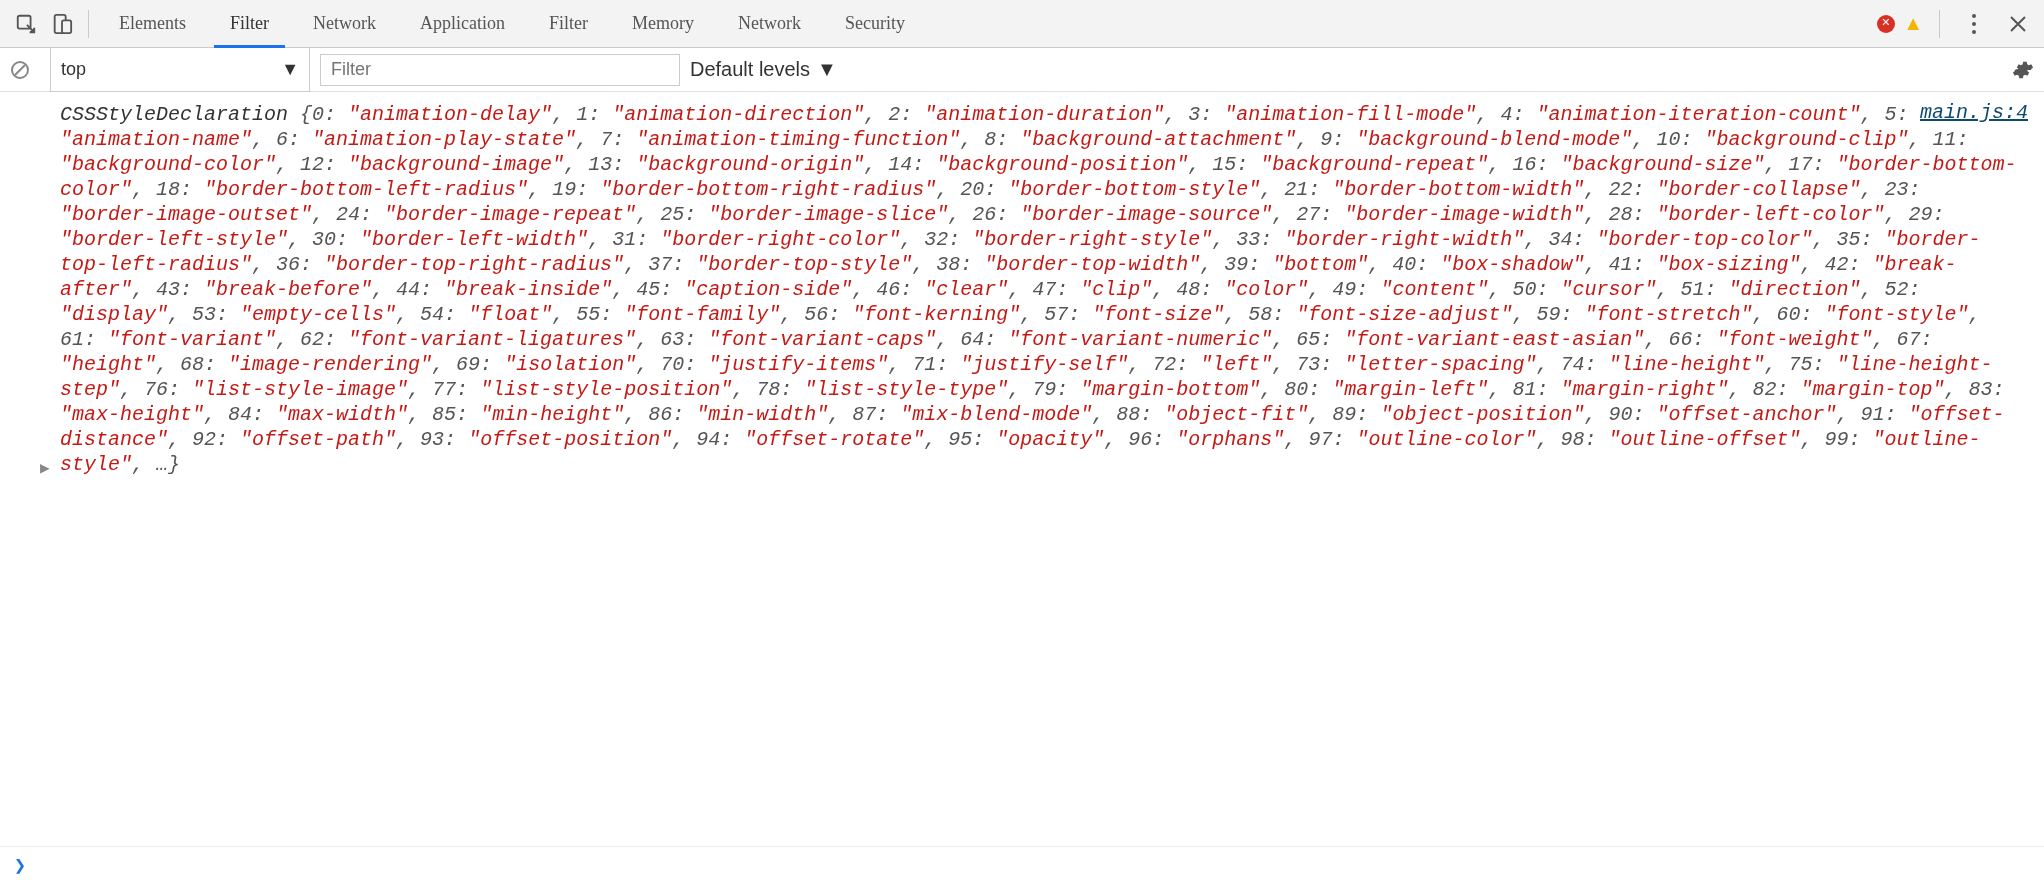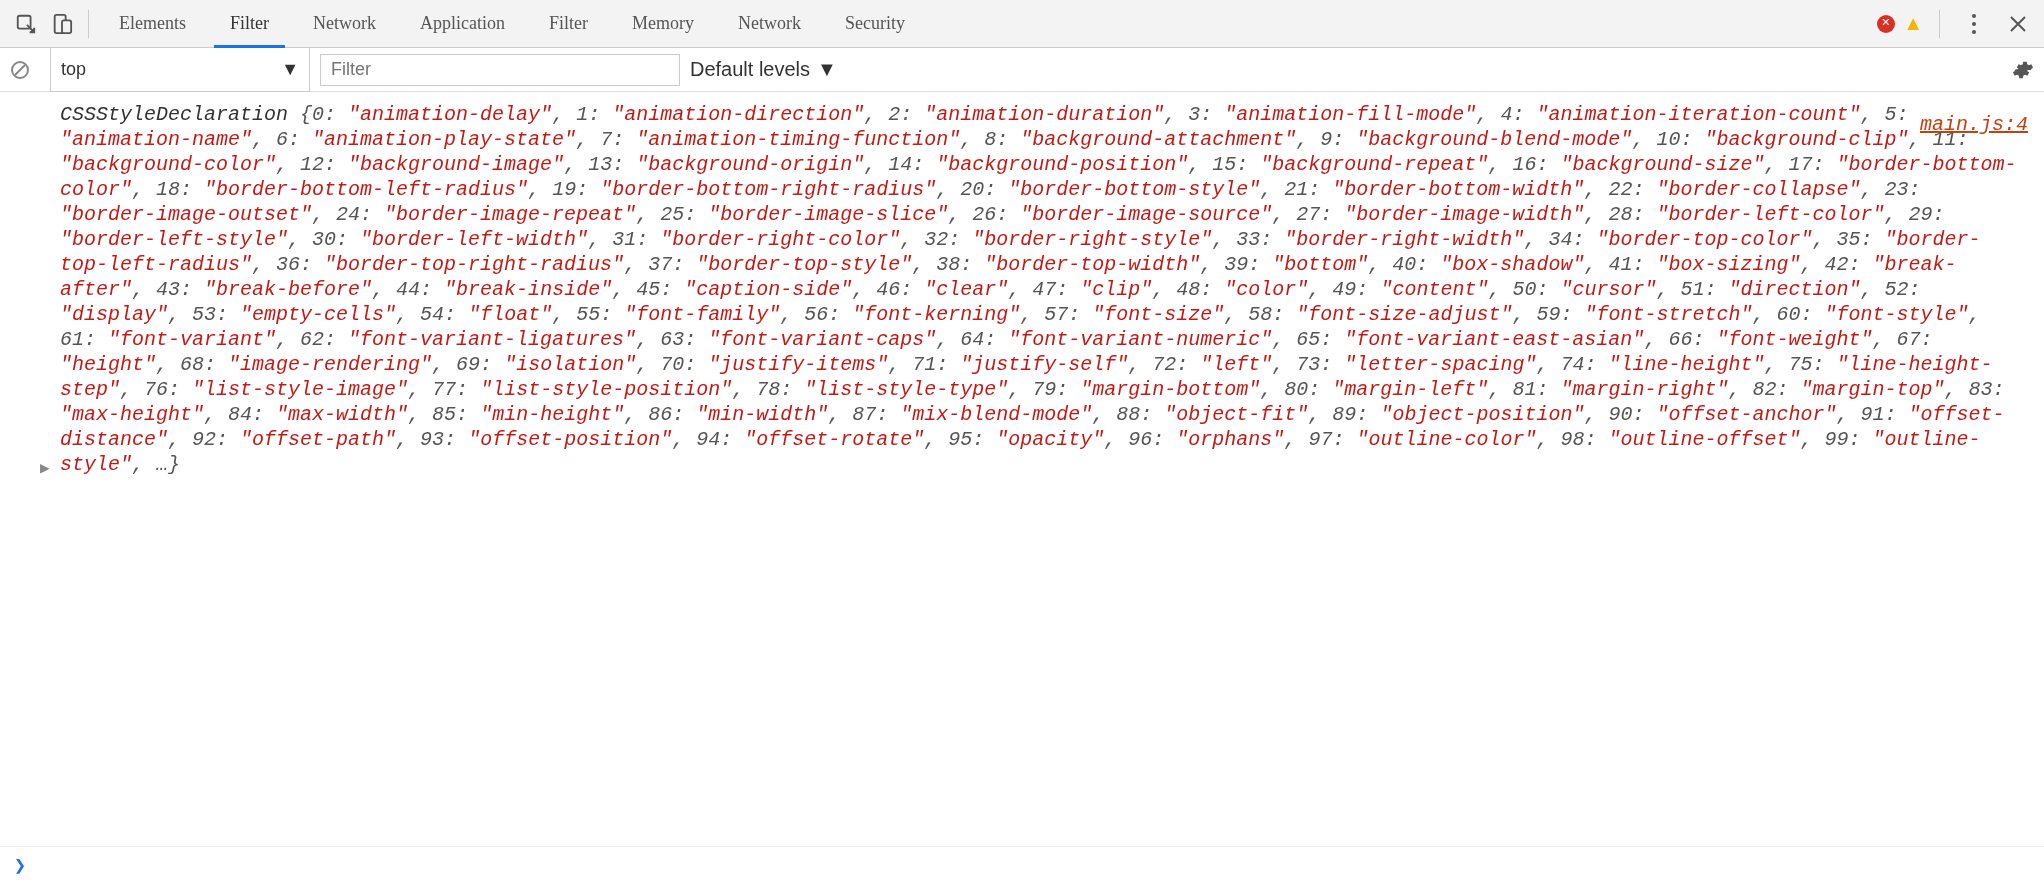--- a/index.html
+++ b/index.html
@@ -105,23 +105,23 @@
     padding: 10px 16px 10px 60px;
     font-family: Menlo, Consolas, "Courier New", monospace;
     font-size: 20px;
     line-height: 1.25;
     height: calc(100% - 48px - 44px - 36px);
     overflow: hidden;
   }
   .source-link {
     position: absolute;
     right: 16px;
-    top: 20px;
+    top: 8px;
     text-decoration: underline;
-    color: #c2410c;
+    color: #0c4a6e;
     font-style: italic;
     cursor: pointer;
   }
   .expand-tri {
     position: absolute;
     left: 40px;
     top: 50%;
     transform: translateY(-50%);
     color: #888;
     font-size: 16px;

